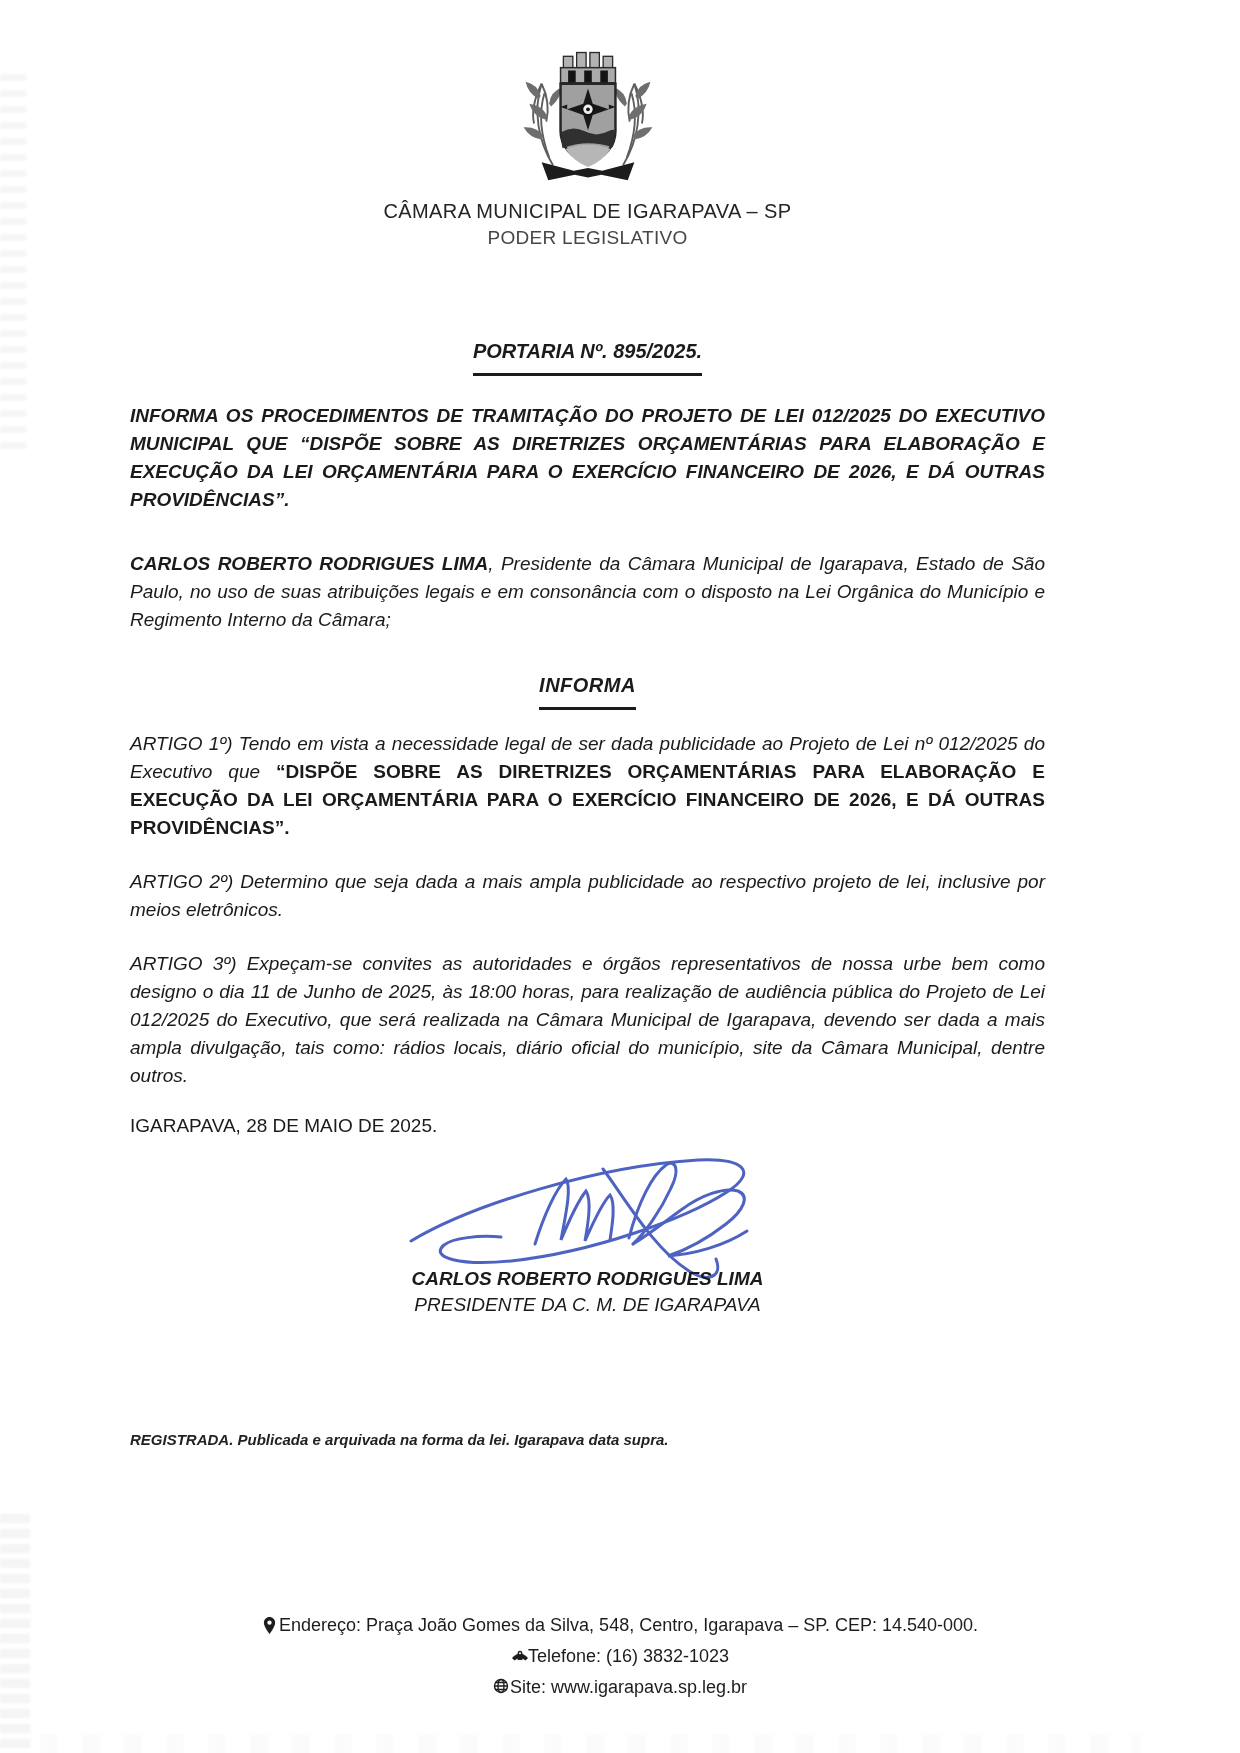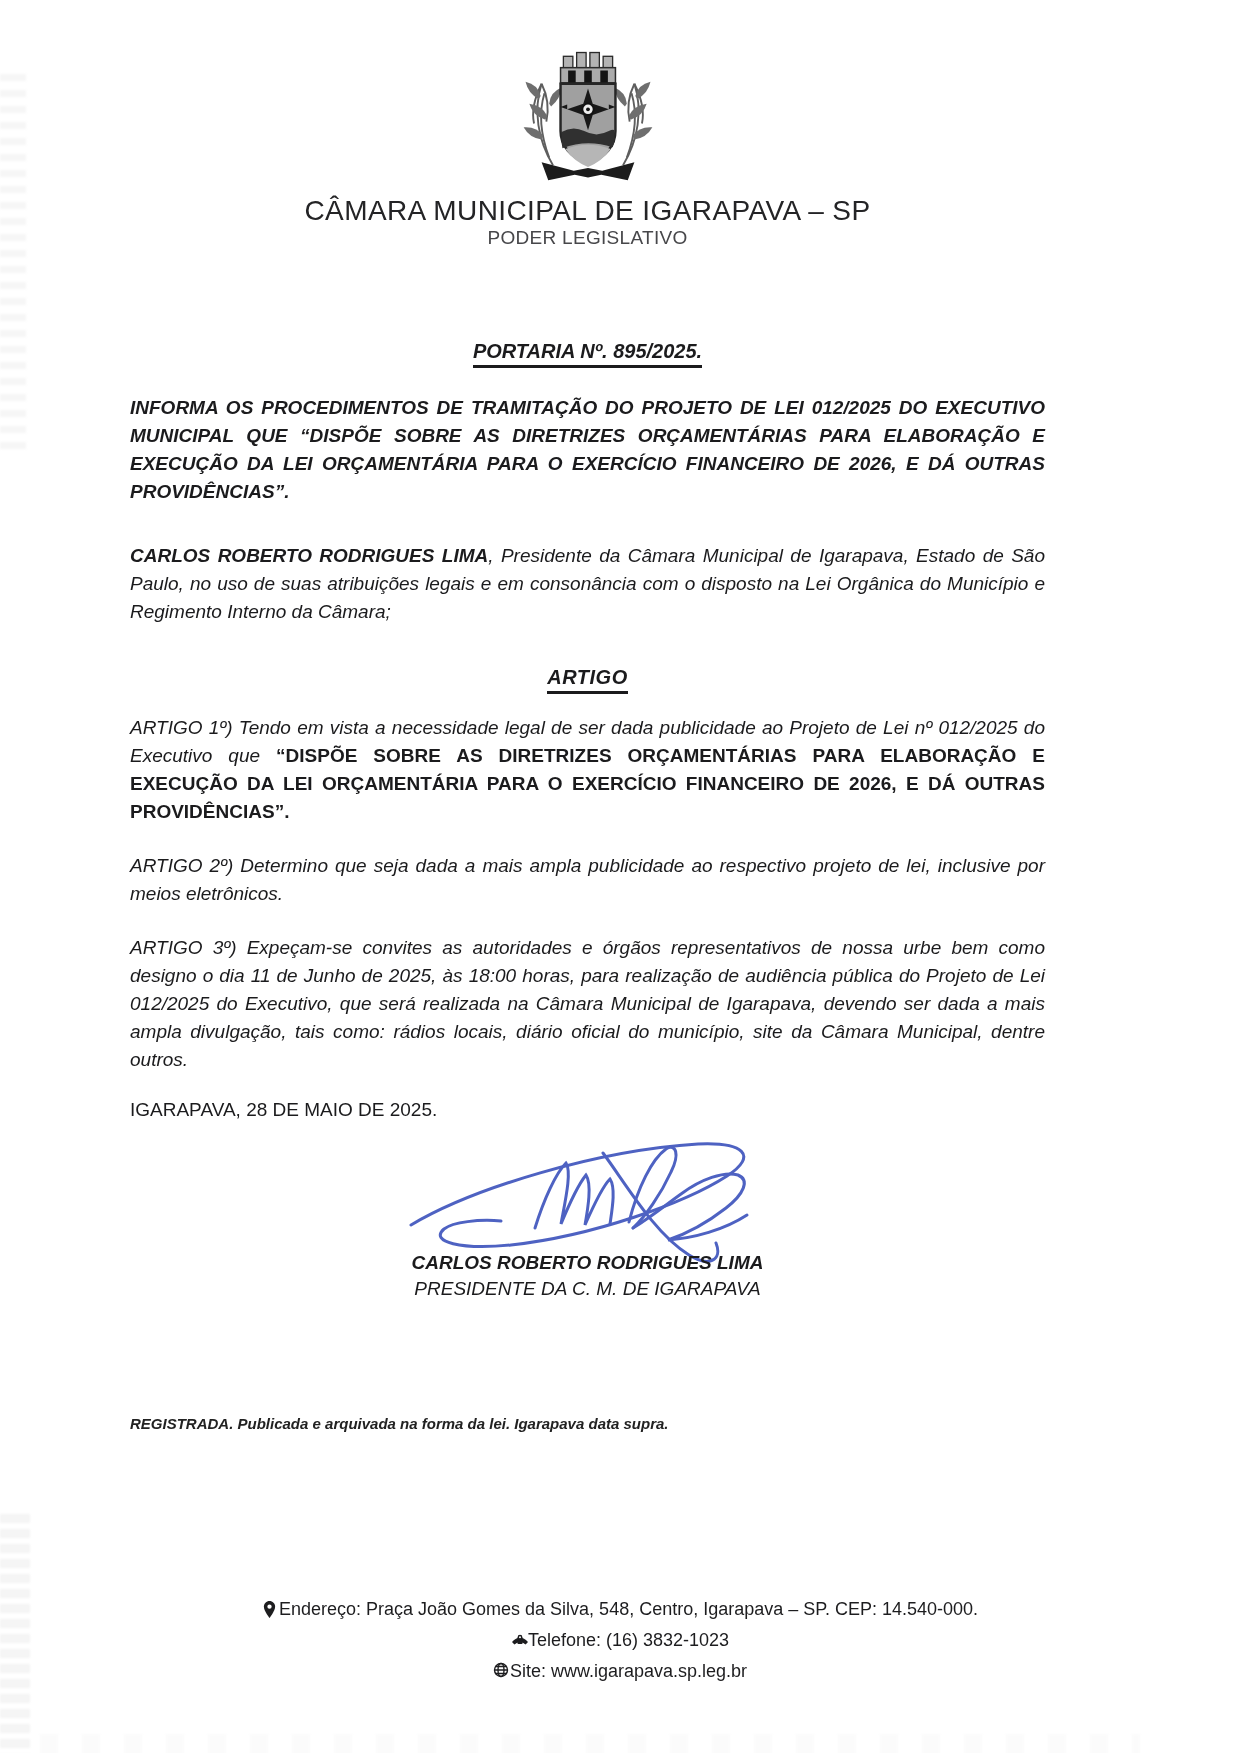--- a/index.html
+++ b/index.html
@@ -25,32 +25,32 @@
   .scan-edge.bottom-band{
     left:40px;top:1690px;width:1100px;height:40px;
     background:repeating-linear-gradient(90deg, rgba(205,205,205,.14) 0 18px, transparent 18px 42px);
   }
 
   .doc{margin:0 195px 0 130px;} 
 
   .crest-wrap{margin-top:44px;text-align:center;}
   .org-name{
     margin-top:8px;text-align:center;
-    font-size:28px;line-height:26px;letter-spacing:.4px;color:#242426;
+    font-size:20px;line-height:26px;letter-spacing:.4px;color:#242426;
   }
   .org-subtitle{
     margin-top:2px;text-align:center;
     font-size:19px;line-height:24px;color:#47474a;letter-spacing:.3px;
   }
 
   .doc-title{
     margin-top:88px;text-align:center;
     font-size:20px;line-height:26px;font-weight:bold;font-style:italic;
   }
-  .u{border-bottom:3px solid #1b1b1d;padding-bottom:1px;display:inline-block;}
+  .u{border-bottom:3px solid #1b1b1d;padding-bottom:9px;display:inline-block;}
 
   .body-p{
     font-size:19px;line-height:28px;font-style:italic;text-align:justify;
     color:#1b1b1d;
   }
   .p-summary{margin-top:26px;font-weight:bold;}
   .p-preamble{margin-top:36px;}
   .bold{font-weight:bold;}
   .caps-bold{font-weight:bold;font-style:normal;}
 
@@ -166,21 +166,21 @@
 
     <div class="doc-title">
       <span class="u">PORTARIA Nº. 895/2025.</span>
     </div>
 
     <p class="body-p p-summary">INFORMA OS PROCEDIMENTOS DE TRAMITAÇÃO DO PROJETO DE LEI 012/2025 DO EXECUTIVO MUNICIPAL QUE “DISPÕE SOBRE AS DIRETRIZES ORÇAMENTÁRIAS PARA ELABORAÇÃO E EXECUÇÃO DA LEI ORÇAMENTÁRIA PARA O EXERCÍCIO FINANCEIRO DE 2026, E DÁ OUTRAS PROVIDÊNCIAS”.</p>
 
     <p class="body-p p-preamble"><span class="bold">CARLOS ROBERTO RODRIGUES LIMA</span><span>, Presidente da Câmara Municipal de Igarapava, Estado de São Paulo, no uso de suas atribuições legais e em consonância com o disposto na Lei Orgânica do Município e Regimento Interno da Câmara;</span></p>
 
     <div class="resolve">
-      <span class="u">ARTIGO</span>
+      <span class="u">INFORMA</span>
     </div>
 
     <p class="body-p article first"><span>ARTIGO 1º) Tendo em vista a necessidade legal de ser dada publicidade ao Projeto de Lei nº 012/2025 do Executivo que </span><span class="caps-bold">“DISPÕE SOBRE AS DIRETRIZES ORÇAMENTÁRIAS PARA ELABORAÇÃO E EXECUÇÃO DA LEI ORÇAMENTÁRIA PARA O EXERCÍCIO FINANCEIRO DE 2026, E DÁ OUTRAS PROVIDÊNCIAS”.</span></p>
 
     <p class="body-p article"><span>ARTIGO 2º) Determino que seja dada a mais ampla publicidade ao respectivo projeto de lei, inclusive por meios eletrônicos.</span><span class="caps-bold"></span></p>
 
     <p class="body-p article"><span>ARTIGO 3º) Expeçam-se convites as autoridades e órgãos representativos de nossa urbe bem como designo o dia 11 de Junho de 2025, às 18:00 horas, para realização de audiência pública do Projeto de Lei 012/2025 do Executivo, que será realizada na Câmara Municipal de Igarapava, devendo ser dada a mais ampla divulgação, tais como: rádios locais, diário oficial do município, site da Câmara Municipal, dentre outros.</span><span class="caps-bold"></span></p>
 
 
     <div class="dateline">IGARAPAVA, 28 DE MAIO DE 2025.</div>

